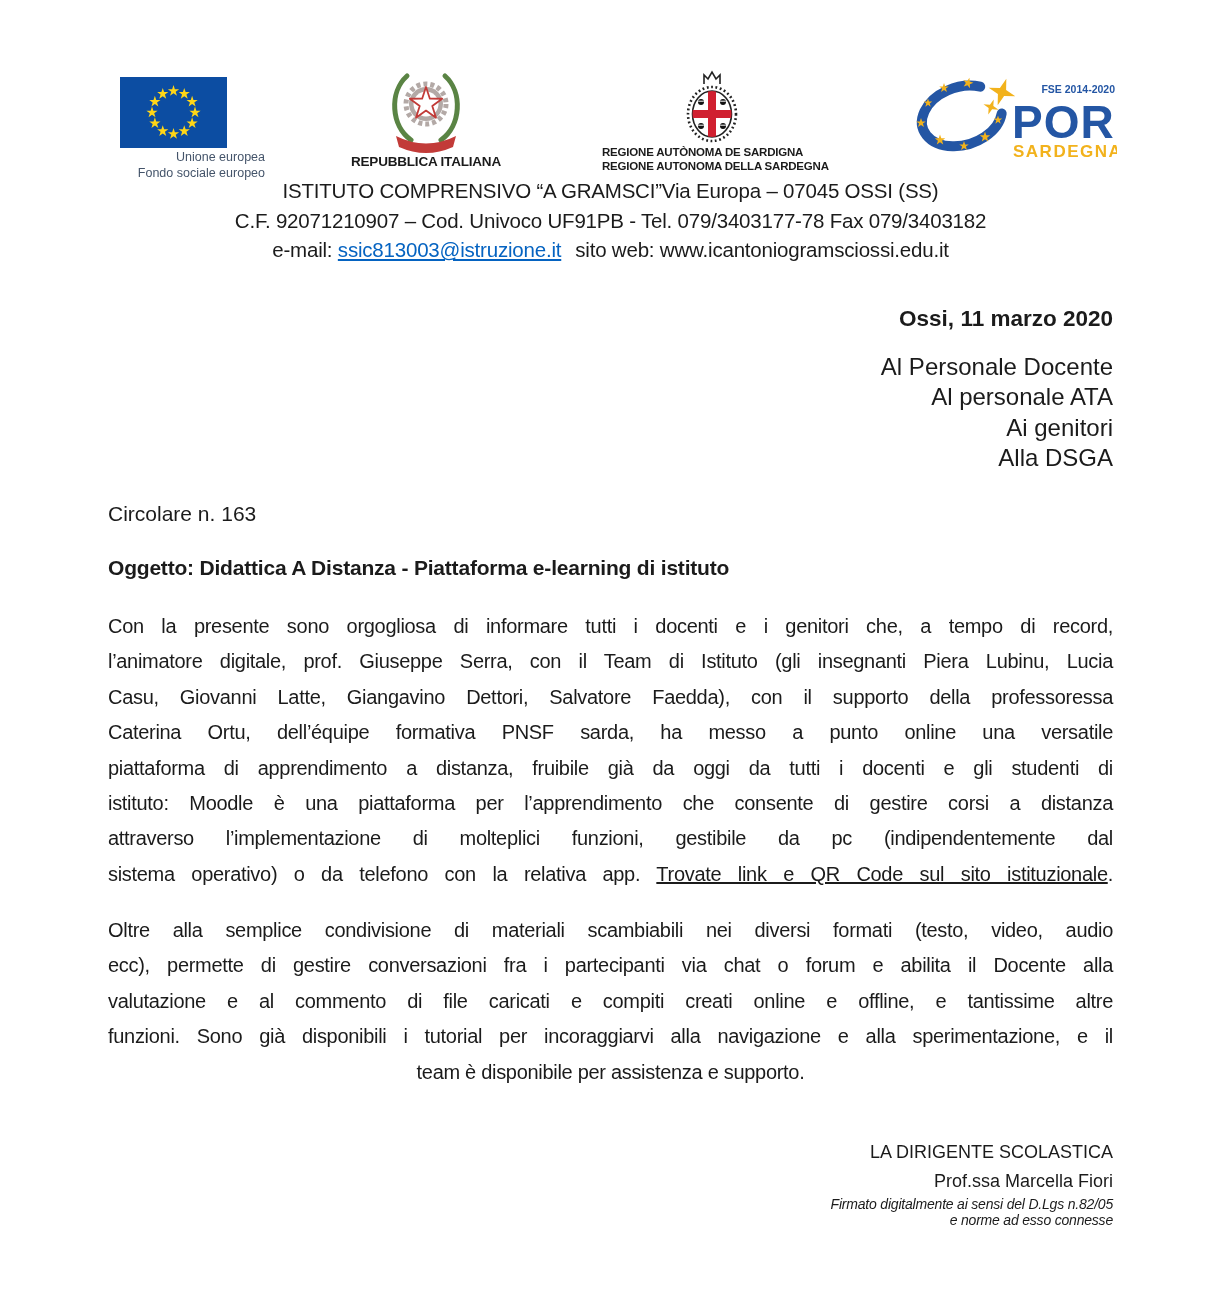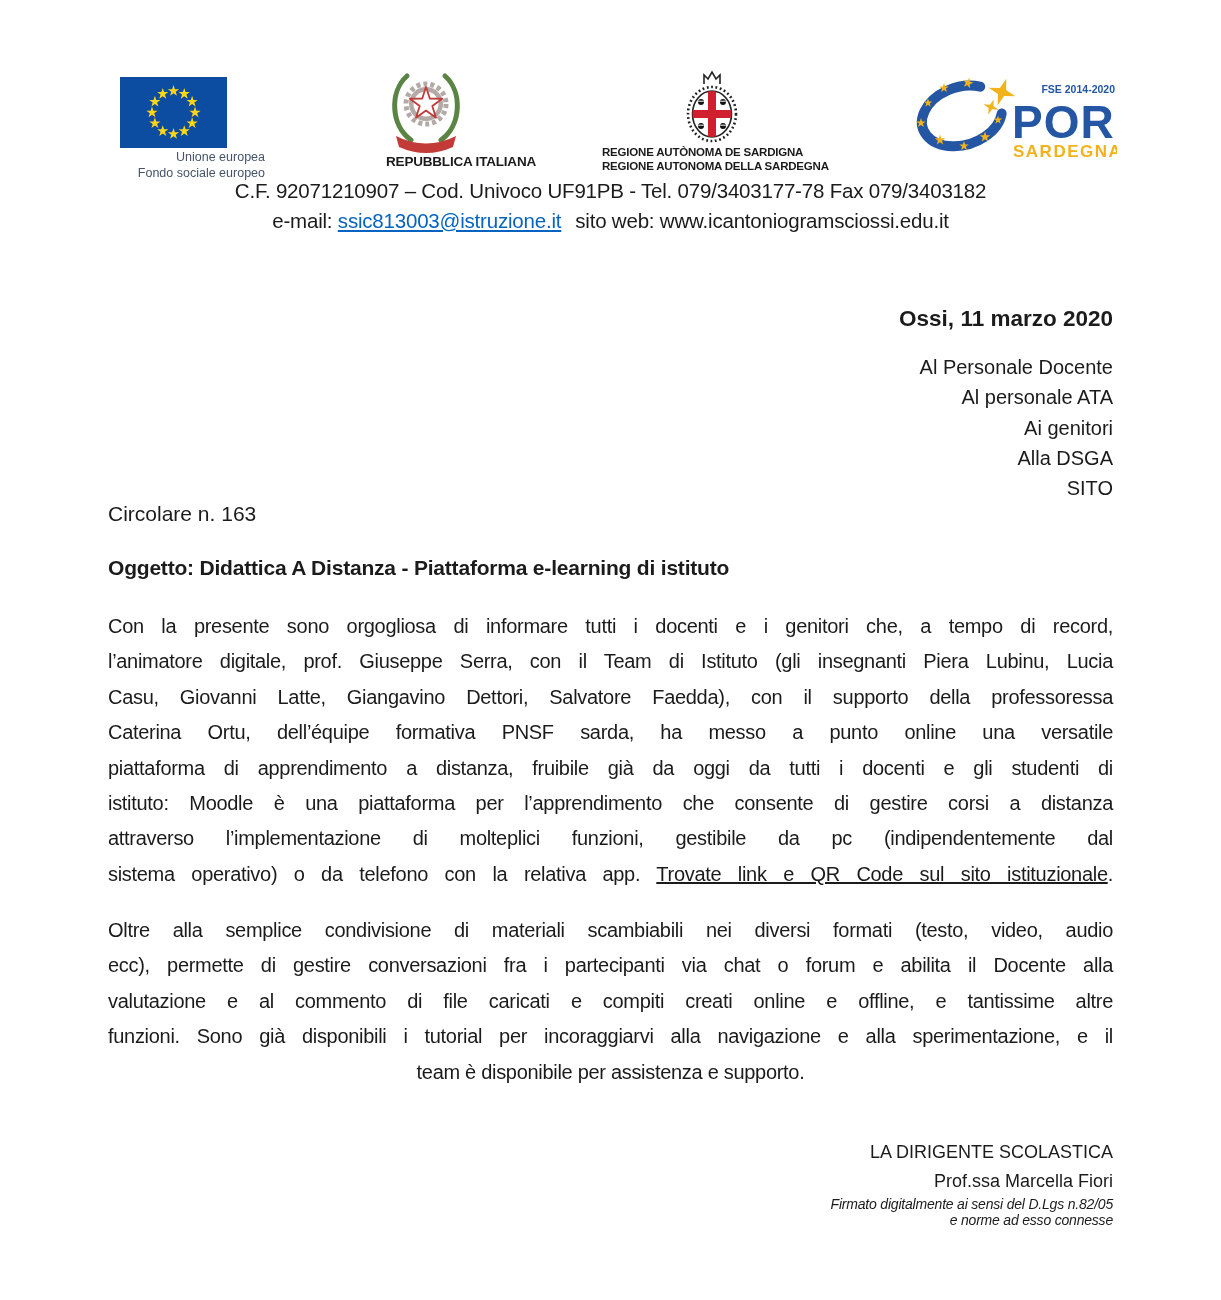--- a/index.html
+++ b/index.html
@@ -7,37 +7,37 @@
     position:relative;width:1221px;height:1300px;background:#fff;overflow:hidden;
     font-family:"Liberation Sans","DejaVu Sans",sans-serif;color:var(--c-text,#1b1b1b);
   }
   .abs{position:absolute;}
   
   .eu-flag{left:120px;top:77px;}
   .eu-cap{left:83px;top:150px;width:182px;font-size:12.5px;line-height:15.5px;
           color:var(--c-eu-caption,#44546a);text-align:right;}
   .it-svg{left:381px;top:64px;}
   .it-cap{left:316px;top:154px;width:220px;font-size:13.5px;font-weight:bold;
-          text-align:right;letter-spacing:-0.2px;}
+          text-align:center;letter-spacing:-0.2px;}
   .sa-svg{left:682px;top:70px;}
   .sa-cap{left:602px;top:146px;width:260px;font-size:11.5px;line-height:13.5px;
           font-weight:bold;letter-spacing:-0.2px;}
   .por-svg{left:912px;top:68px;}
   .por-fse{fill:var(--c-por-blue,#2456a4);font-weight:bold;}
   .por-big{fill:var(--c-por-blue,#2456a4);font-weight:bold;letter-spacing:1px;}
   .por-sard{fill:var(--c-por-yellow,#f2b21c);font-weight:bold;letter-spacing:1.5px;}
   .eu-star{fill:var(--c-eu-star-yellow,#ffd617);}
   .por-star{fill:var(--c-por-yellow,#f2b21c);}
   
   .hdr{left:0;top:176px;width:100%;text-align:center;font-size:20.5px;line-height:29.6px;letter-spacing:-0.2px;}
   a.mail{color:var(--c-link,#0563c1);text-decoration:underline;cursor:pointer;}
   .site{margin-left:14px;}
   
   .date{top:306px;right:108px;font-size:22.5px;font-weight:bold;text-align:right;}
-  .recips{top:352px;right:108px;font-size:20px;line-height:30.3px;text-align:right;}
+  .recips{top:352px;right:108px;font-size:24px;line-height:30.3px;text-align:right;}
   
   .circ{top:502px;left:108px;font-size:21px;}
   .subject{top:556px;left:108px;font-size:21px;font-weight:bold;letter-spacing:-0.2px;}
   
   .para{left:108px;width:1005px;font-size:20px;line-height:35.4px;letter-spacing:-0.3px;}
   .p1{top:609px;}
   .p2{top:913px;}
   .jline{text-align:justify;text-align-last:justify;}
   .lline{text-align:center;}
   .u{text-decoration:underline;}
@@ -128,33 +128,33 @@
       <polygon class="por-star" points="86.00,47.50 87.06,50.54 90.28,50.61 87.71,52.56 88.65,55.64 86.00,53.80 83.35,55.64 84.29,52.56 81.72,50.61 84.94,50.54"></polygon>
       <polygon class="por-star" points="81.74,31.48 81.36,37.90 86.52,41.74 80.10,41.36 76.26,46.52 76.64,40.10 71.48,36.26 77.90,36.64"></polygon>
       <polygon class="por-star" points="94.33,10.69 94.10,21.91 103.31,28.33 92.09,28.10 85.67,37.31 85.90,26.09 76.69,19.67 87.91,19.90"></polygon>
     </g>
     <text x="203" y="25" text-anchor="end" font-size="10.5" class="por-fse">FSE 2014-2020</text>
     <text x="100" y="70" font-size="46" class="por-big">POR</text>
     <text x="101" y="89" font-size="17" class="por-sard">SARDEGNA</text>
   </svg>
 
   <div class="abs hdr">
+    <div>ISTITUTO COMPRENSIVO “A GRAMSCI”Via Europa – 07045 OSSI (SS)</div>
     <div>C.F. 92071210907 – Cod. Univoco UF91PB - Tel. 079/3403177-78 Fax 079/3403182</div>
     <div>
       <span>e-mail: </span><a class="mail">ssic813003@istruzione.it</a><span class="site">sito web: www.icantoniogramsciossi.edu.it</span>
     </div>
   </div>
 
   <div class="abs date">Ossi, 11 marzo 2020</div>
   <div class="abs recips">
     <div>Al Personale Docente</div>
     <div>Al personale ATA</div>
     <div>Ai genitori</div>
     <div>Alla DSGA</div>
-    <div>SITO</div>
   </div>
 
   <div class="abs circ">Circolare n. 163</div>
   <div class="abs subject">Oggetto: Didattica A Distanza - Piattaforma e-learning di istituto</div>
 
   <div class="abs para p1">
     <div class="jline">Con la presente sono orgogliosa di informare tutti i docenti e i genitori che, a tempo di record,</div>
     <div class="jline">l’animatore digitale, prof. Giuseppe Serra, con il Team di Istituto (gli insegnanti Piera Lubinu, Lucia</div>
     <div class="jline">Casu, Giovanni Latte, Giangavino Dettori, Salvatore Faedda), con il supporto della professoressa</div>
     <div class="jline">Caterina Ortu, dell’équipe formativa PNSF sarda, ha messo a punto online una versatile</div>

